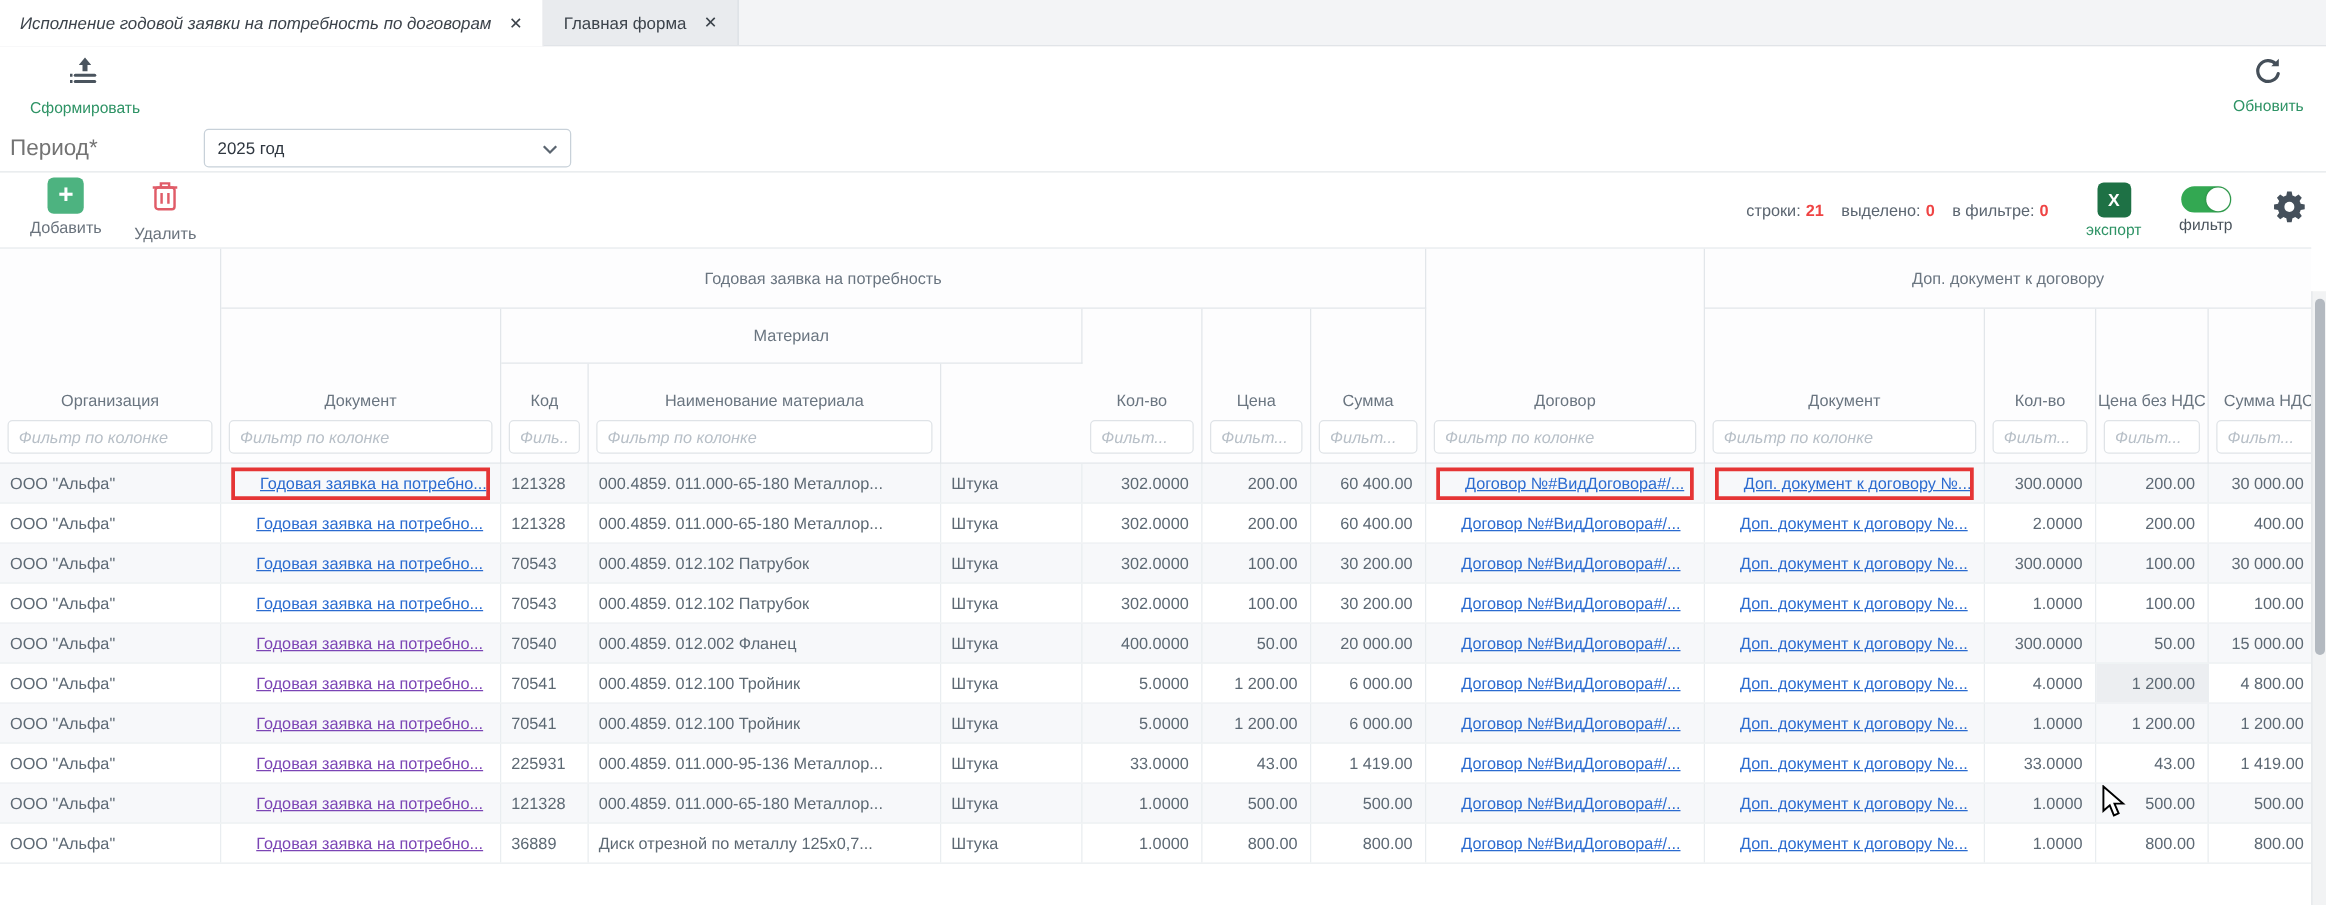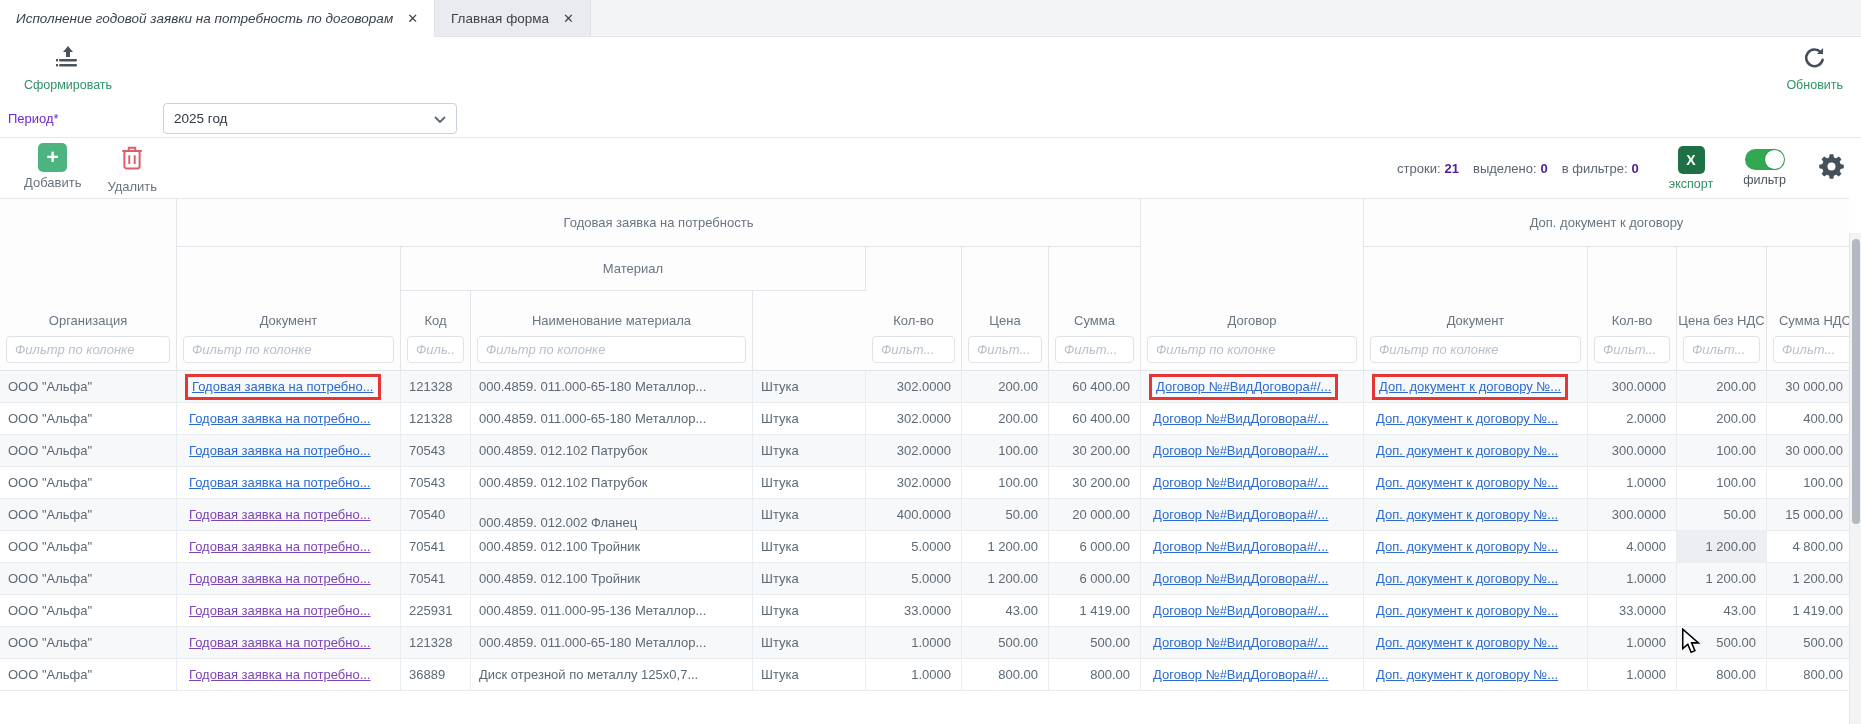--- a/index.html
+++ b/index.html
@@ -17,37 +17,37 @@
   .tab .x { font-size:13px; color:#3c434b; font-weight:bold; cursor:pointer; }
 
   
   .toolbar-top { height:62px; display:flex; align-items:center; justify-content:space-between;
     padding:0 18px 0 24px; }
   .tbtn { display:flex; flex-direction:column; align-items:center; gap:2px; cursor:pointer; }
   .tbtn .lab { font-size:12.5px; color:#2e9365; }
 
   
   .period-row { height:38px; display:flex; align-items:center; padding-left:8px; }
-  .period-label { font-size:13px; color:#6d28d9; width:155px; }
+  .period-label { font-size:18px; color:#737373; width:155px; }
   .select { position:relative; width:294px; height:31px; border:1px solid #c8d1d9;
     border-radius:4px; background:#fff; display:flex; align-items:center;
     padding:0 30px 0 10px; font-size:13.5px; color:#2f3740; cursor:pointer; }
   .select svg { position:absolute; right:10px; top:12px; }
 
   
   .grid-toolbar { height:61px; border-top:1px solid #e4e7ea; display:flex;
     align-items:center; justify-content:space-between; padding:0 14px 0 24px; }
   .gt-left { display:flex; gap:26px; }
   .icon-btn { display:flex; flex-direction:column; align-items:center; gap:3px; cursor:pointer; }
   .icon-btn .lab { font-size:13px; color:#6a737d; }
   .plusbox { width:29px; height:29px; border-radius:5px; background:#4db380; color:#fff;
     font-size:21px; line-height:27px; text-align:center; font-weight:bold; }
   .gt-right { display:flex; align-items:center; gap:30px; }
   .counts { display:flex; gap:14px; font-size:13px; color:#5b6570; }
-  .counts b { color:#4c1d95; margin-left:4px; }
+  .counts b { color:#ef4444; margin-left:4px; }
   .xbox { width:27px; height:28px; border-radius:5px; background:#1e7145; color:#fff;
     font-size:14px; font-weight:bold; line-height:28px; text-align:center; }
   .exp .lab { color:#2e9365; font-size:12.5px; }
   .toggle { width:40px; height:21px; border-radius:11px; background:#33a852; position:relative; }
   .toggle .knob { position:absolute; right:1px; top:1px; width:19px; height:19px;
     border-radius:50%; background:#fff; box-shadow:0 0 2px rgba(0,0,0,.3); }
   .filt .lab { color:#4a535c; font-size:12.5px; }
 
   
   .hint { height:35px; border-top:1px solid #e4e7ea; display:flex; align-items:center;
@@ -71,21 +71,21 @@
     background:#fff; }
   .row.odd { background:#f7f8fa; }
   .cell { height:100%; border-right:1px solid #e9edf0; display:flex; align-items:center;
     padding:0 8px; white-space:nowrap; overflow:hidden; }
   .cell.num { justify-content:flex-end; padding-right:10px; }
   .cell.cut { padding:0; }
   .cell.cut .inner { display:block; width:96px; text-align:right; padding-right:6px; }
   .cell.hovered { background:#eceef1; }
   a.lnk { color:#2b6bd0; text-decoration:underline; cursor:pointer; }
   a.lnk.visited { color:#7b45b5; }
-  .linkbox { display:flex; align-items:center; height:26px; padding:0 4px; max-width:100%;
+  .linkbox { display:flex; align-items:center; height:26px; padding:0 20px; max-width:100%;
     overflow:hidden; white-space:nowrap; }
   .redbox { border:3px solid #e53535; }
 
   
   .vscroll { position:absolute; right:0; top:233px; width:12px; height:491px;
     background:#f2f3f4; border-left:1px solid #e4e7ea; }
   .vthumb { position:absolute; left:2px; top:6px; width:8px; height:285px;
     border-radius:4px; background:#b3b9c0; }
 
   
@@ -435,21 +435,21 @@
             <span>ООО "Альфа"</span>
           </div>
           <div class="cell" style="width: 224px;">
             <div class="linkbox">
               <a class="lnk visited">Годовая заявка на потребно...</a>
             </div>
           </div>
           <div class="cell" style="width: 70px;">
             <span>70540</span>
           </div>
-          <div class="cell" style="width: 282px; align-items: flex-end;">
+          <div class="cell" style="width: 282px;">
             <span>000.4859. 012.002 Фланец</span>
           </div>
           <div class="cell" style="width: 113px;">
             <span>Штука</span>
           </div>
           <div class="cell num" style="width: 96px;">
             <span>400.0000</span>
           </div>
           <div class="cell num" style="width: 87px;">
             <span>50.00</span>

